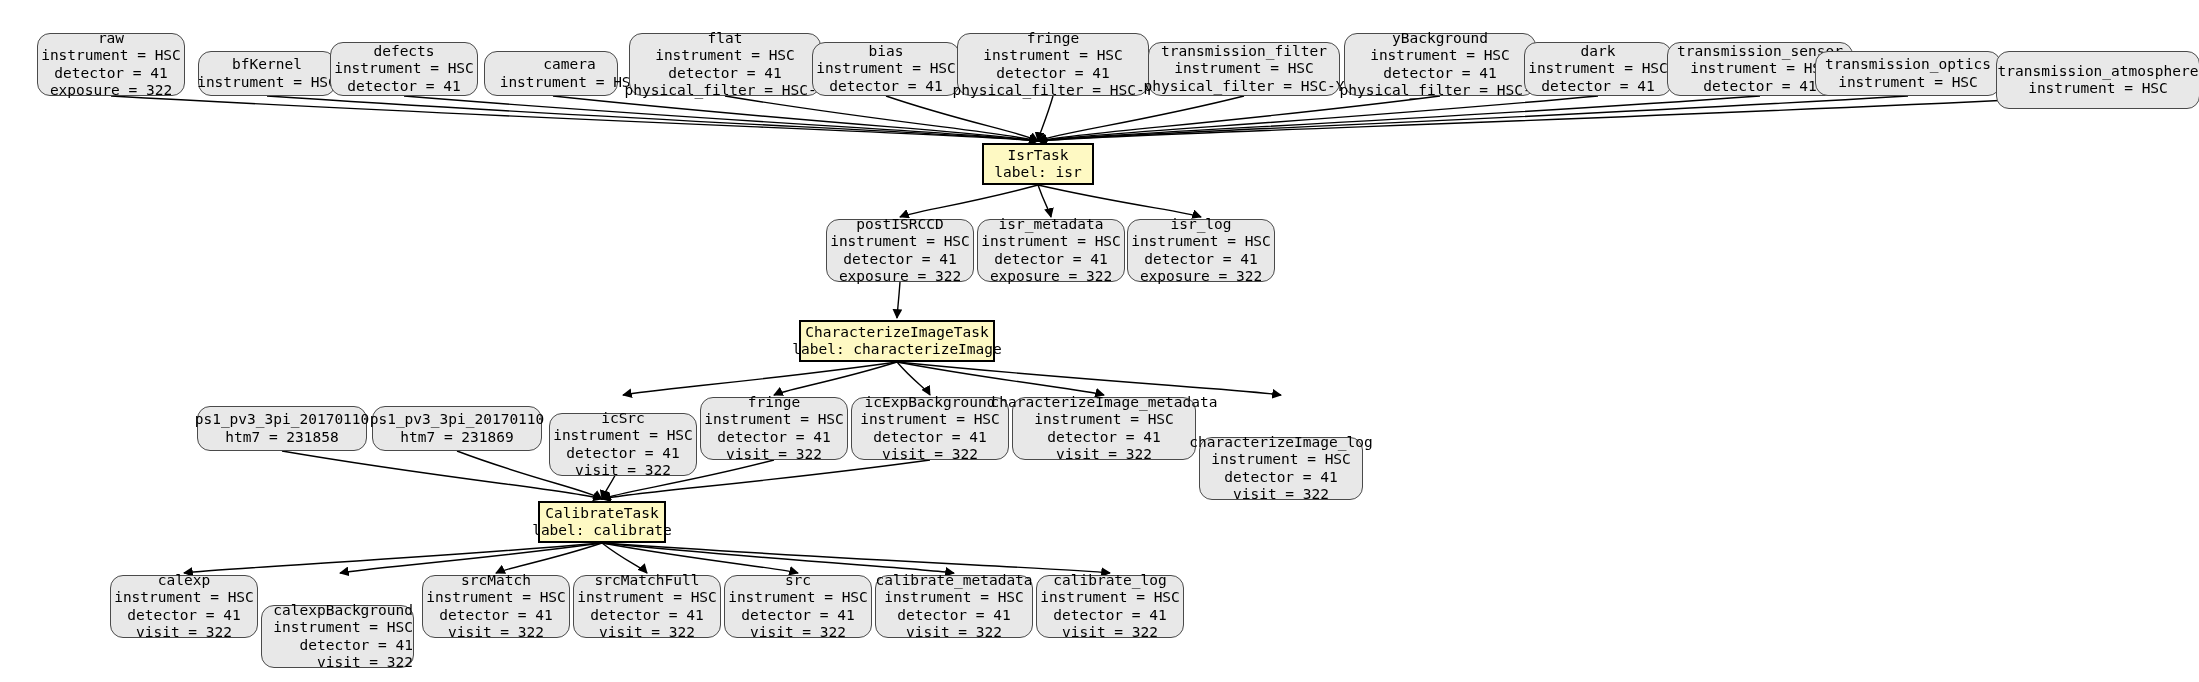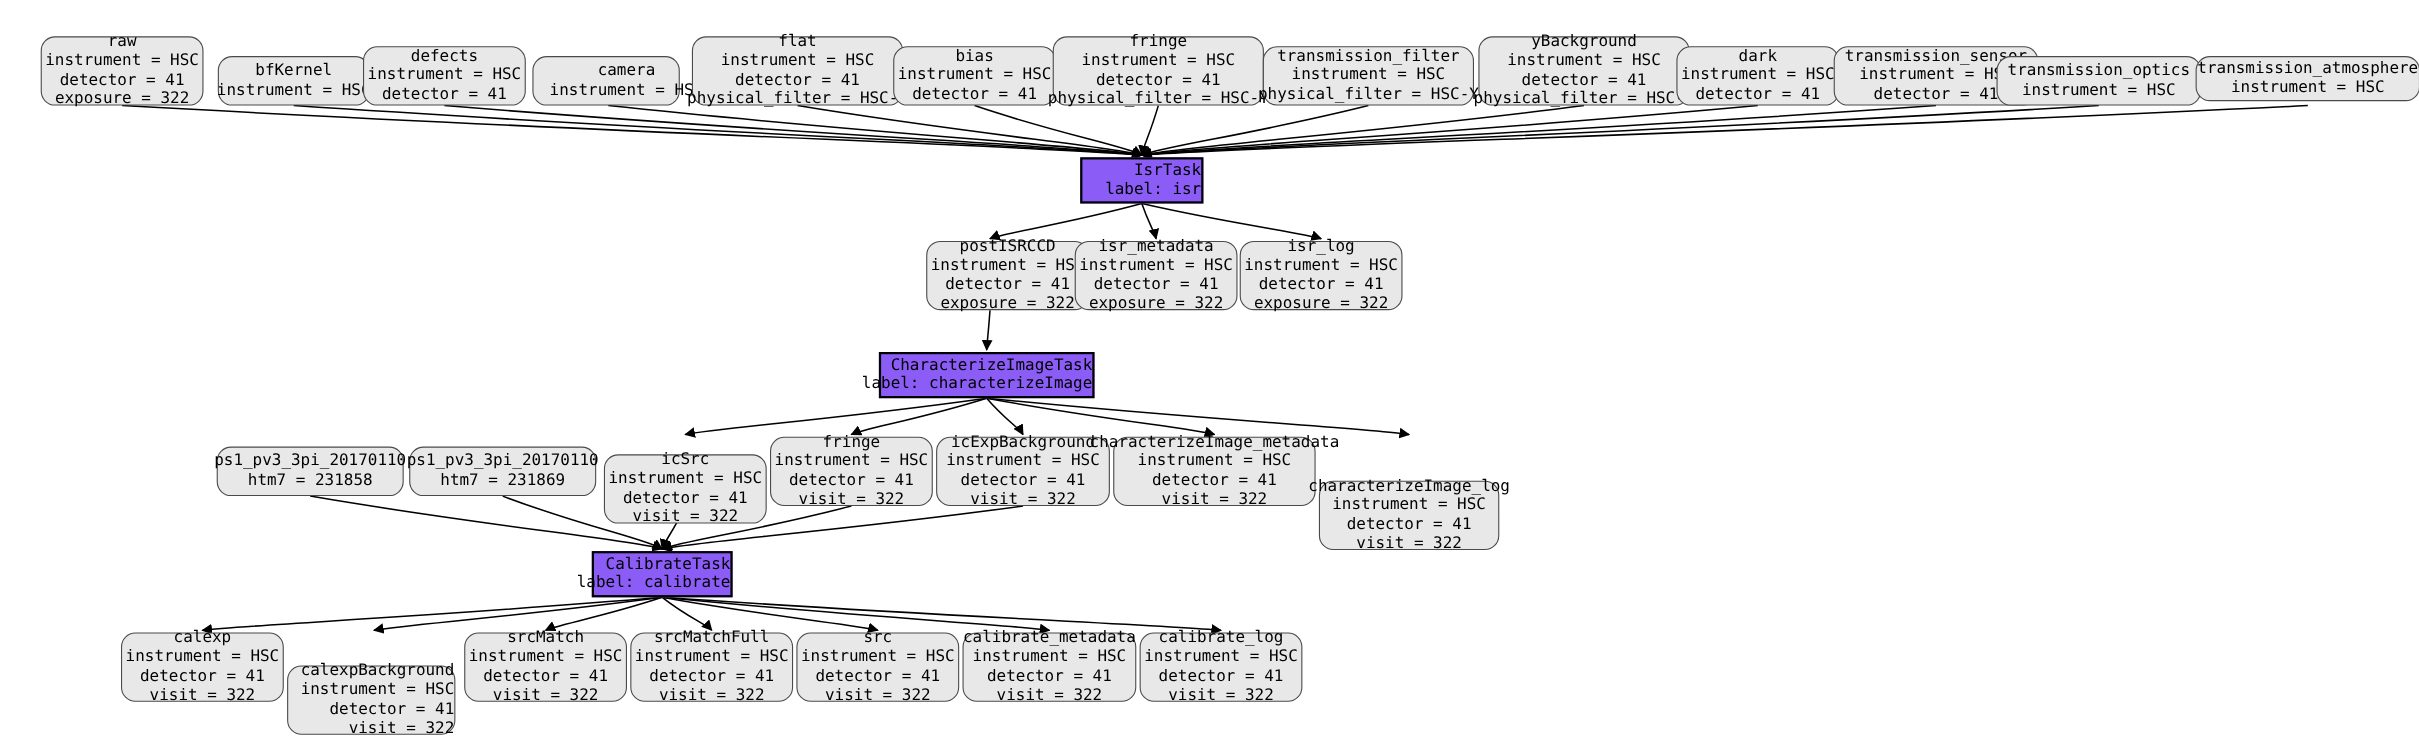--- a/index.html
+++ b/index.html
@@ -4,21 +4,21 @@
 <style>
   html,body{margin:0;padding:0;background:#ffffff;}
   #canvas{position:relative;width:2199px;height:682px;background:#ffffff;
           font-family:"DejaVu Sans Mono","Liberation Mono",monospace;}
   #edges{position:absolute;left:0;top:0;width:2199px;height:682px;}
   .node{position:absolute;box-sizing:border-box;display:flex;flex-direction:column;
         align-items:center;justify-content:center;text-align:center;
         font-family:"DejaVu Sans Mono","Liberation Mono",monospace;
         font-size:14.5px;line-height:17.4px;white-space:nowrap;}
   .dataset{background:#e8e8e8;border:1.7px solid #4a4a4a;border-radius:13px;color:#000;}
-  .task{background:#8b5cf6;border:2.6px solid #000000;border-radius:0;color:#000;align-items:flex-end;}
+  .task{background:#fef9c3;border:2.6px solid #000000;border-radius:0;color:#000;}
   .nline{display:block;}
 </style>
 </head>
 <body>
 
 <div id="canvas">
   <svg id="edges" viewBox="0 0 2199 682" preserveAspectRatio="none">
     <defs>
       <marker id="ah" viewBox="0 0 10 10" refX="9" refY="5" markerWidth="7" markerHeight="7" orient="auto-start-reverse">
         <path d="M 0 0 L 10 5 L 0 10 z" fill="#000000"></path>
@@ -116,29 +116,29 @@
       </div>
       <div class="node dataset" style="left: 1667px; top: 42px; width: 186px; height: 54px;">
         <span class="nline">transmission_sensor</span>
         <span class="nline">instrument = HSC</span>
         <span class="nline">detector = 41</span>
       </div>
       <div class="node dataset" style="left: 1815px; top: 51px; width: 186px; height: 45px; align-items: center;">
         <span class="nline">transmission_optics</span>
         <span class="nline">instrument = HSC</span>
       </div>
-      <div class="node dataset" style="left: 1996px; top: 51px; width: 204px; height: 41px;">
+      <div class="node dataset" style="left: 1996px; top: 51px; width: 204px; height: 58px;">
         <span class="nline">transmission_atmosphere</span>
         <span class="nline">instrument = HSC</span>
       </div>
       <div class="node task" style="left: 982px; top: 143px; width: 112px; height: 42px;">
         <span class="nline">IsrTask</span>
         <span class="nline">label: isr</span>
       </div>
-      <div class="node dataset" style="left: 826px; top: 219px; width: 148px; height: 63px; margin-left: 16px;">
+      <div class="node dataset" style="left: 826px; top: 219px; width: 148px; height: 63px;">
         <span class="nline">postISRCCD</span>
         <span class="nline">instrument = HSC</span>
         <span class="nline">detector = 41</span>
         <span class="nline">exposure = 322</span>
       </div>
       <div class="node dataset" style="left: 977px; top: 219px; width: 148px; height: 63px;">
         <span class="nline">isr_metadata</span>
         <span class="nline">instrument = HSC</span>
         <span class="nline">detector = 41</span>
         <span class="nline">exposure = 322</span>

